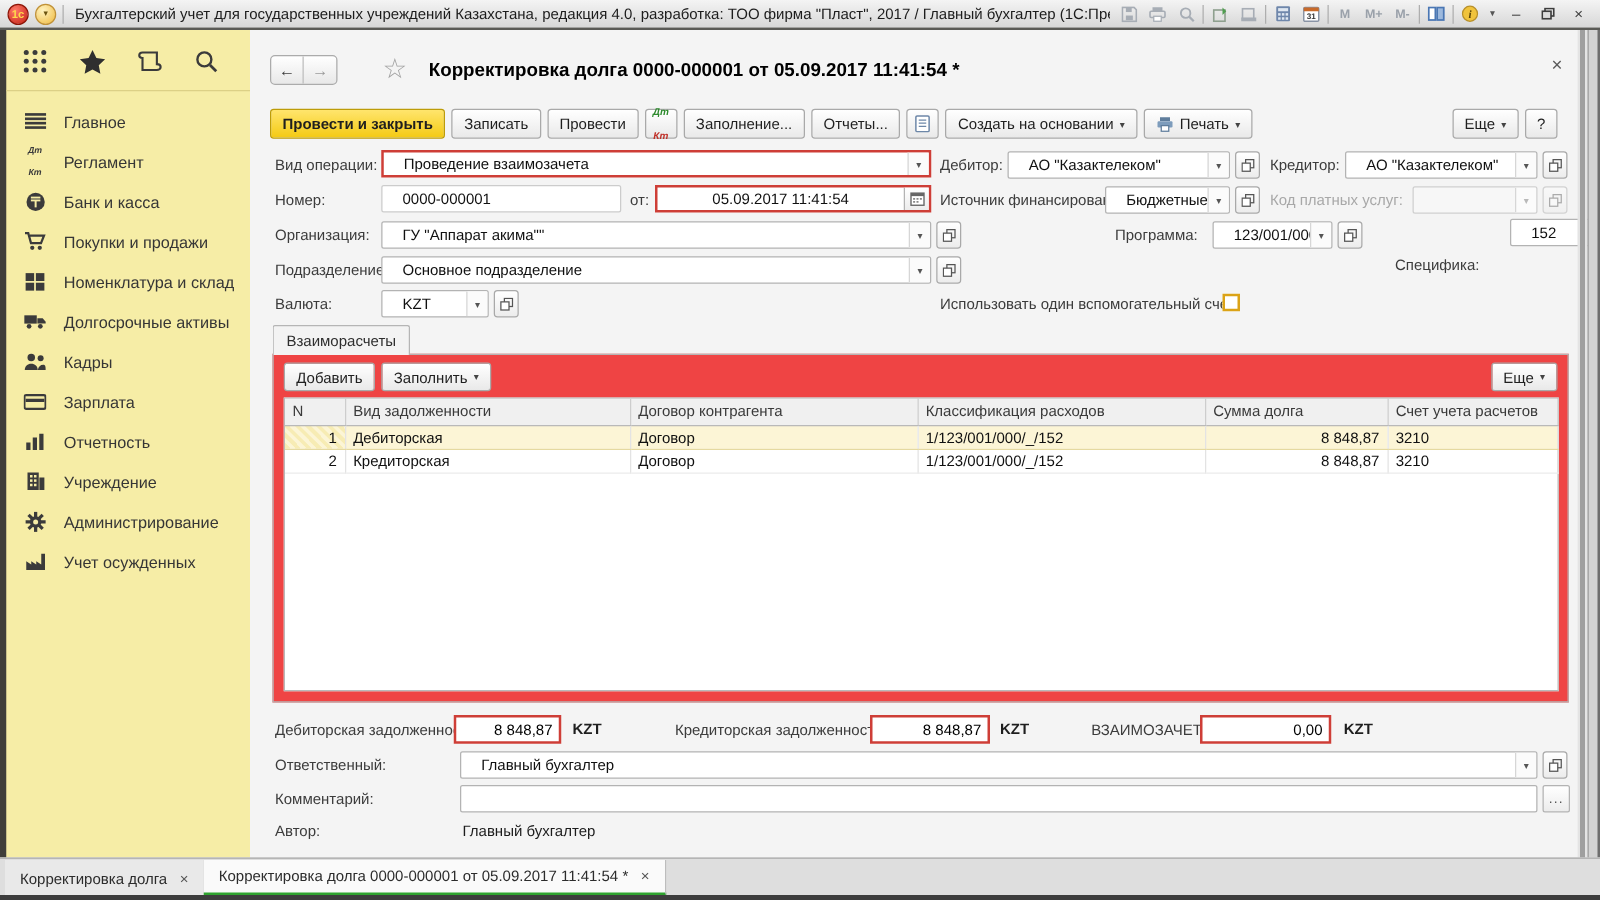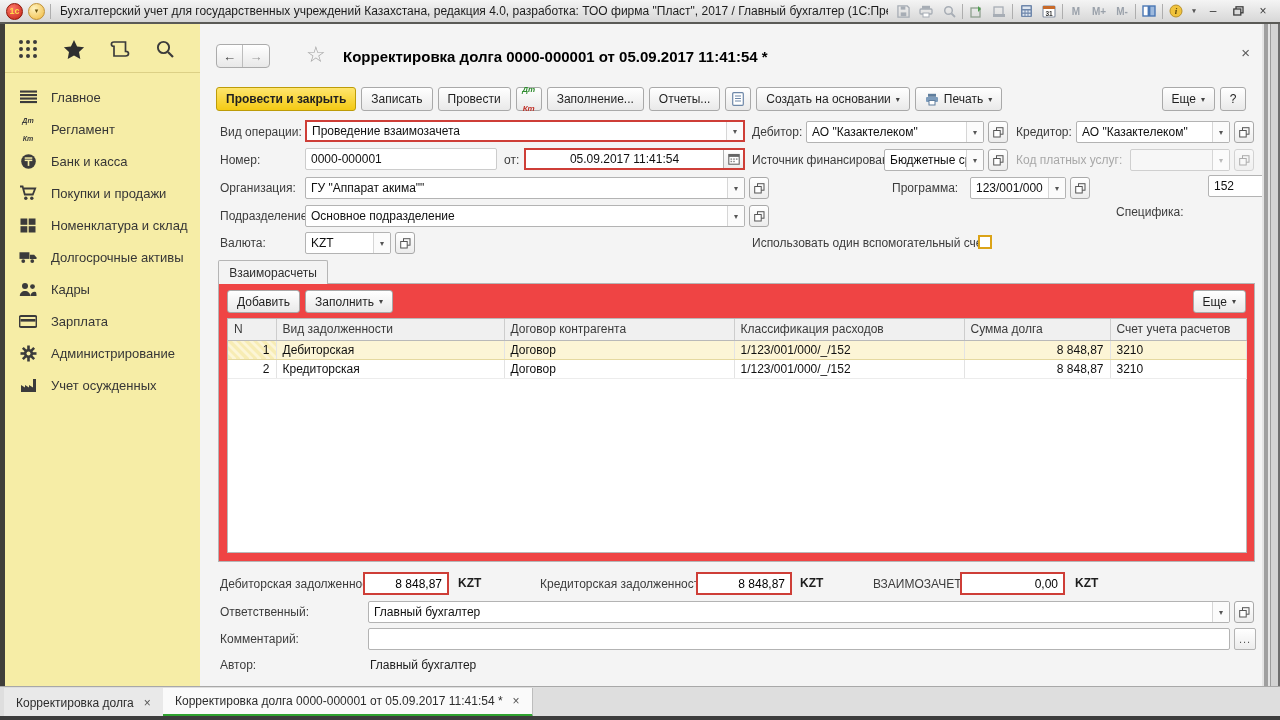--- a/index.html
+++ b/index.html
@@ -58,21 +58,21 @@
     font-size:12px; color:#1f1f1f; white-space:nowrap; }
   .btn .chev { font-size:8px; color:#444; }
   .btn-primary { background:linear-gradient(#ffe56d,#f4ca14); border-color:#bd9c08; font-weight:bold; }
   .btn-sq { padding:0 4px; min-width:26px; justify-content:center; }
   .tb-spacer { margin-left:auto; }
 
   .lbl { position:absolute; font-size:12px; color:#3c3c3c; line-height:22px; white-space:nowrap; }
   .lbl-dis { color:#a8a8a8; }
   .combo { position:absolute; height:22px; background:#fff; border:1px solid #b3b3b3; border-radius:2px;
     display:flex; align-items:center; overflow:hidden; }
-  .combo .txt { flex:1; padding:0 5px; white-space:nowrap; overflow:hidden; font-size:12px; color:#101010; }
+  .combo .txt { flex:1; padding:0 16px; white-space:nowrap; overflow:hidden; font-size:12px; color:#101010; }
   .combo .arrow { width:17px; align-self:stretch; border-left:1px solid #d6d6d6;
     display:flex; align-items:center; justify-content:center; font-size:8px; color:#555; background:#fbfbfb; flex:0 0 auto; }
   .combo.red { border:2px solid #ce3e37; border-radius:0; }
   .combo.dis { background:#f7f7f7; border-color:#cfcfcf; }
   .combo.dis .arrow { color:#b9b9b9; }
   .openbtn { position:absolute; width:20px; height:22px; background:linear-gradient(#fff,#ececec);
     border:1px solid #a9a9a9; border-radius:3px; display:flex; align-items:center; justify-content:center; }
   .openbtn.dis { opacity:.45; }
   .calbtn { width:20px; align-self:stretch; border-left:1px solid #b3b3b3; background:linear-gradient(#fff,#ececec);
     display:flex; align-items:center; justify-content:center; flex:0 0 auto; }
@@ -324,20 +324,47 @@
       <span>Кадры</span>
     </div>
     <div class="sb-item">
       <span class="sb-ic">
           <svg width="18" height="13" viewBox="0 0 18 13" fill="#3b3b3b">
             <rect x="0.5" y="1" width="17" height="11" rx="1.5" fill="none" stroke="#3b3b3b" stroke-width="1.8"></rect>
             <rect x="1.5" y="4" width="15" height="2.6"></rect>
           </svg>
         </span>
       <span>Зарплата</span>
+    </div>
+    <div class="sb-item">
+      <span class="sb-ic">
+          <svg width="16" height="15" viewBox="0 0 16 15" fill="#3b3b3b">
+            <rect x="1" y="8" width="3.4" height="6"></rect>
+            <rect x="6.2" y="4" width="3.4" height="10"></rect>
+            <rect x="11.4" y="1" width="3.4" height="13"></rect>
+          </svg>
+        </span>
+      <span>Отчетность</span>
+    </div>
+    <div class="sb-item">
+      <span class="sb-ic">
+          <svg width="15" height="16" viewBox="0 0 15 16" fill="#3b3b3b">
+            <rect x="1" y="1" width="9" height="14"></rect>
+            <rect x="10.5" y="5" width="4" height="10"></rect>
+            <g fill="#f6eda6">
+              <rect x="3" y="3" width="2" height="2"></rect>
+              <rect x="6.2" y="3" width="2" height="2"></rect>
+              <rect x="3" y="6.5" width="2" height="2"></rect>
+              <rect x="6.2" y="6.5" width="2" height="2"></rect>
+              <rect x="3" y="10" width="2" height="2"></rect>
+              <rect x="6.2" y="10" width="2" height="2"></rect>
+            </g>
+          </svg>
+        </span>
+      <span>Учреждение</span>
     </div>
     <div class="sb-item">
       <span class="sb-ic">
           <svg width="17" height="17" viewBox="0 0 17 17" fill="#3b3b3b">
             <g>
               <rect x="7.2" y="0.5" width="2.6" height="16"></rect>
               <rect x="0.5" y="7.2" width="16" height="2.6"></rect>
               <rect x="7.2" y="0.5" width="2.6" height="16" transform="rotate(45 8.5 8.5)"></rect>
               <rect x="7.2" y="0.5" width="2.6" height="16" transform="rotate(-45 8.5 8.5)"></rect>
               <circle cx="8.5" cy="8.5" r="4.6"></circle>

